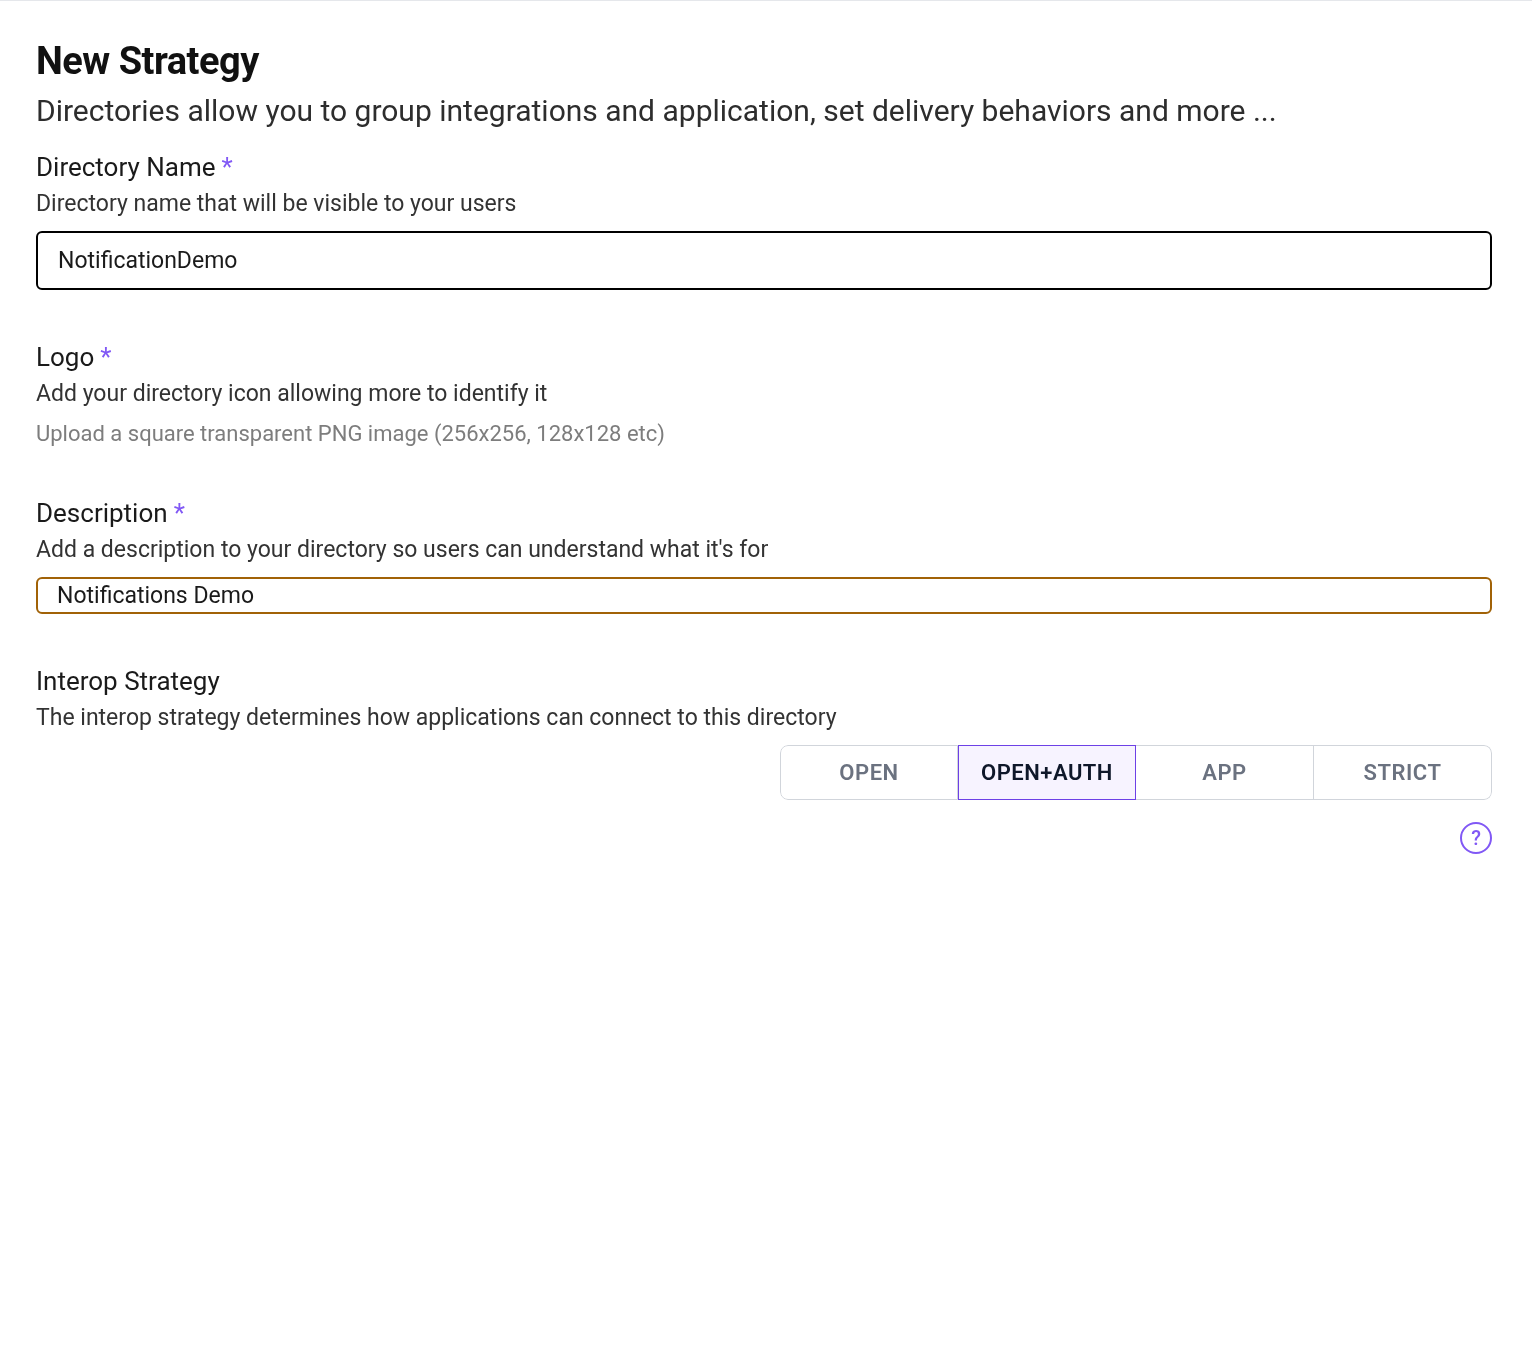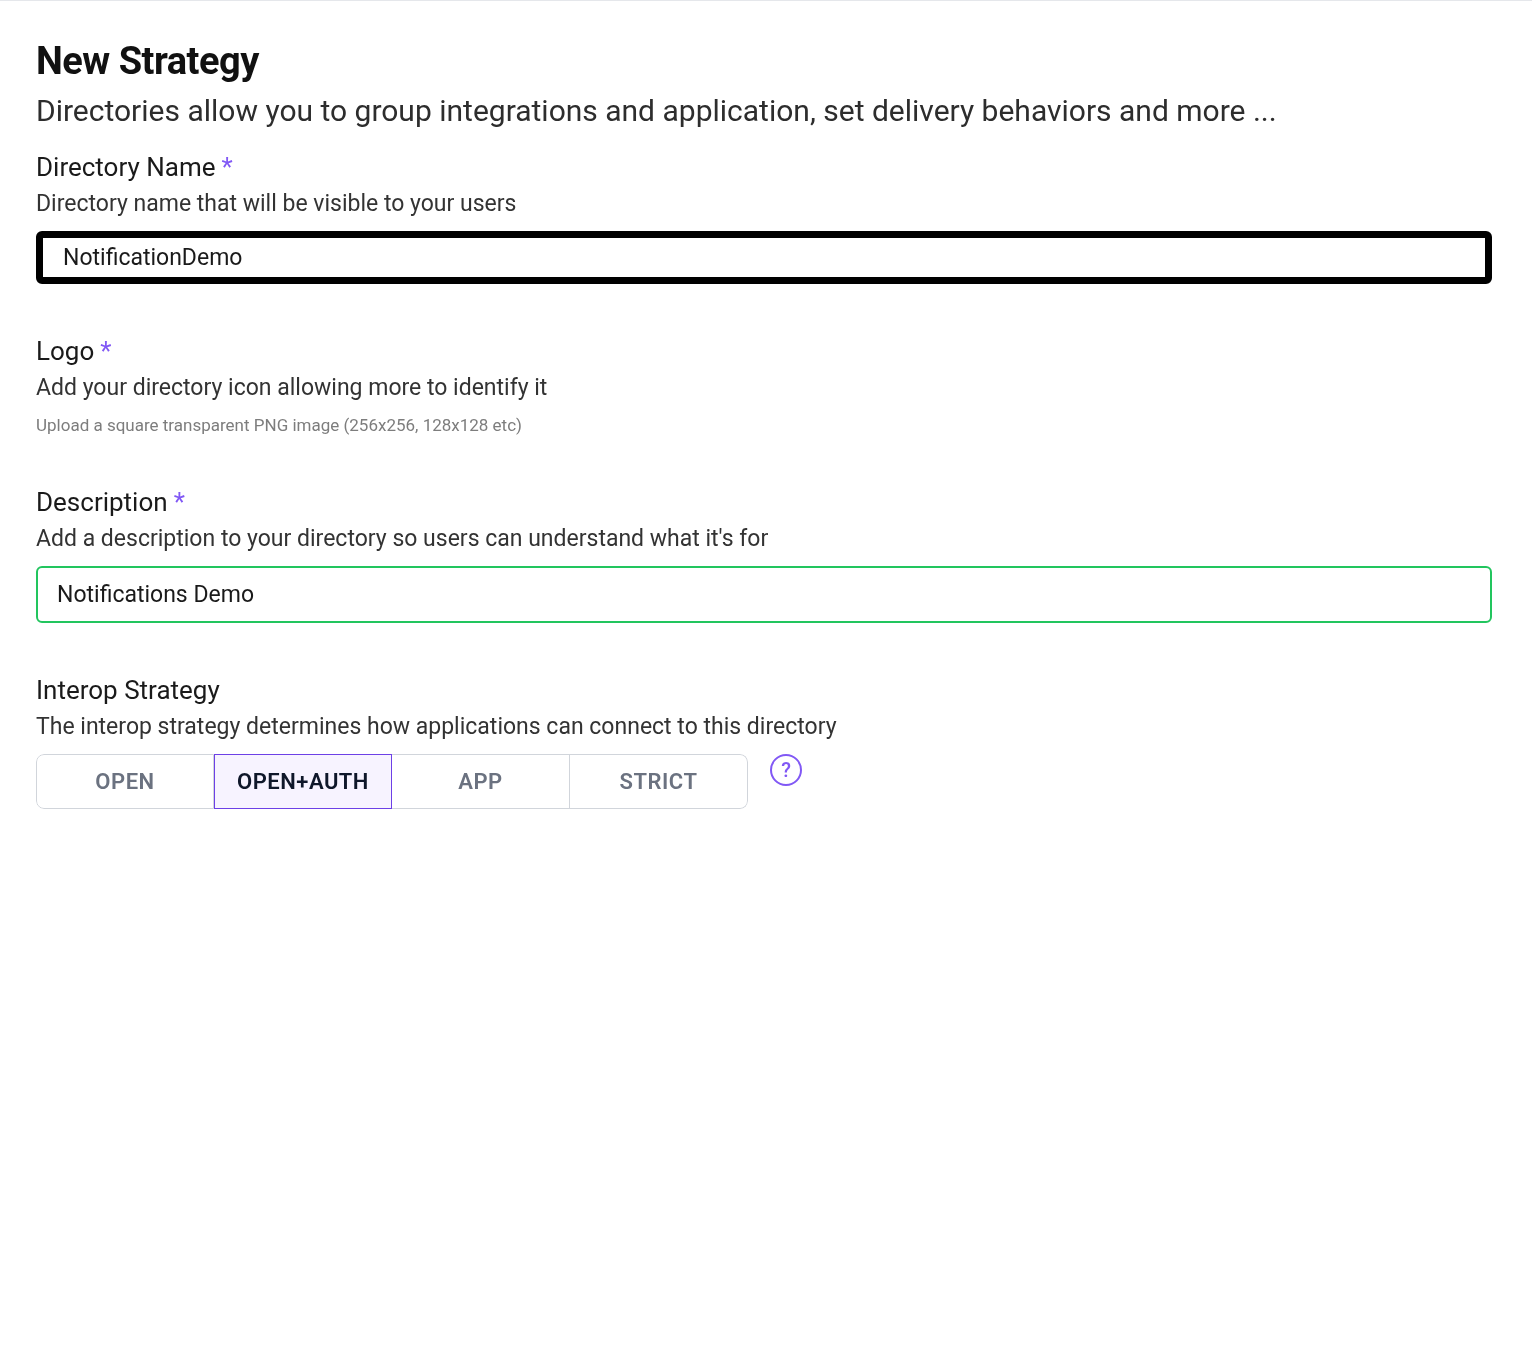--- a/index.html
+++ b/index.html
@@ -42,31 +42,31 @@
     }
     .section-desc {
       font-size: 23px;
       color: #333;
       font-weight: 400;
       margin-bottom: 14px;
     }
     .text-input {
       width: 100%;
       font-size: 23px;
-      padding: 6px 20px;
-      border: 7px solid #000000;
+      padding: 14px 20px;
+      border: 2px solid #000000;
       border-radius: 6px;
       color: #1a1a1a;
       background: #fff;
       outline: none;
       font-family: inherit;
     }
     .text-input.focused {
-      border: 2px solid #22c55e;
-      padding: 13px 19px;
+      border: 2px solid #a16207;
+      padding: 3px 19px;
     }
     .field-block { margin-bottom: 52px; }
 
     .logo-row {
       display: flex;
       align-items: center;
       gap: 28px;
       margin-bottom: 18px;
     }
     .logo-placeholder {
@@ -107,25 +107,25 @@
       background: #8158f5;
       color: #fff;
       border: none;
       border-radius: 8px;
       font-size: 23px;
       font-weight: 400;
       padding: 14px 28px;
       cursor: pointer;
     }
     .hint-text {
-      font-size: 17px;
+      font-size: 22px;
       color: #7d7d7d;
     }
 
-    .seg-wrap { display:flex; align-items:flex-start; gap:22px; }
+    .seg-wrap { display:flex; align-items:flex-end; gap:22px;flex-direction:column; }
     .segmented {
       display: inline-flex;
       border-radius: 8px;
       overflow: hidden;
     }
     .seg-item {
       min-width: 178px;
       text-align: center;
       font-size: 22px;
       font-weight: 600;

